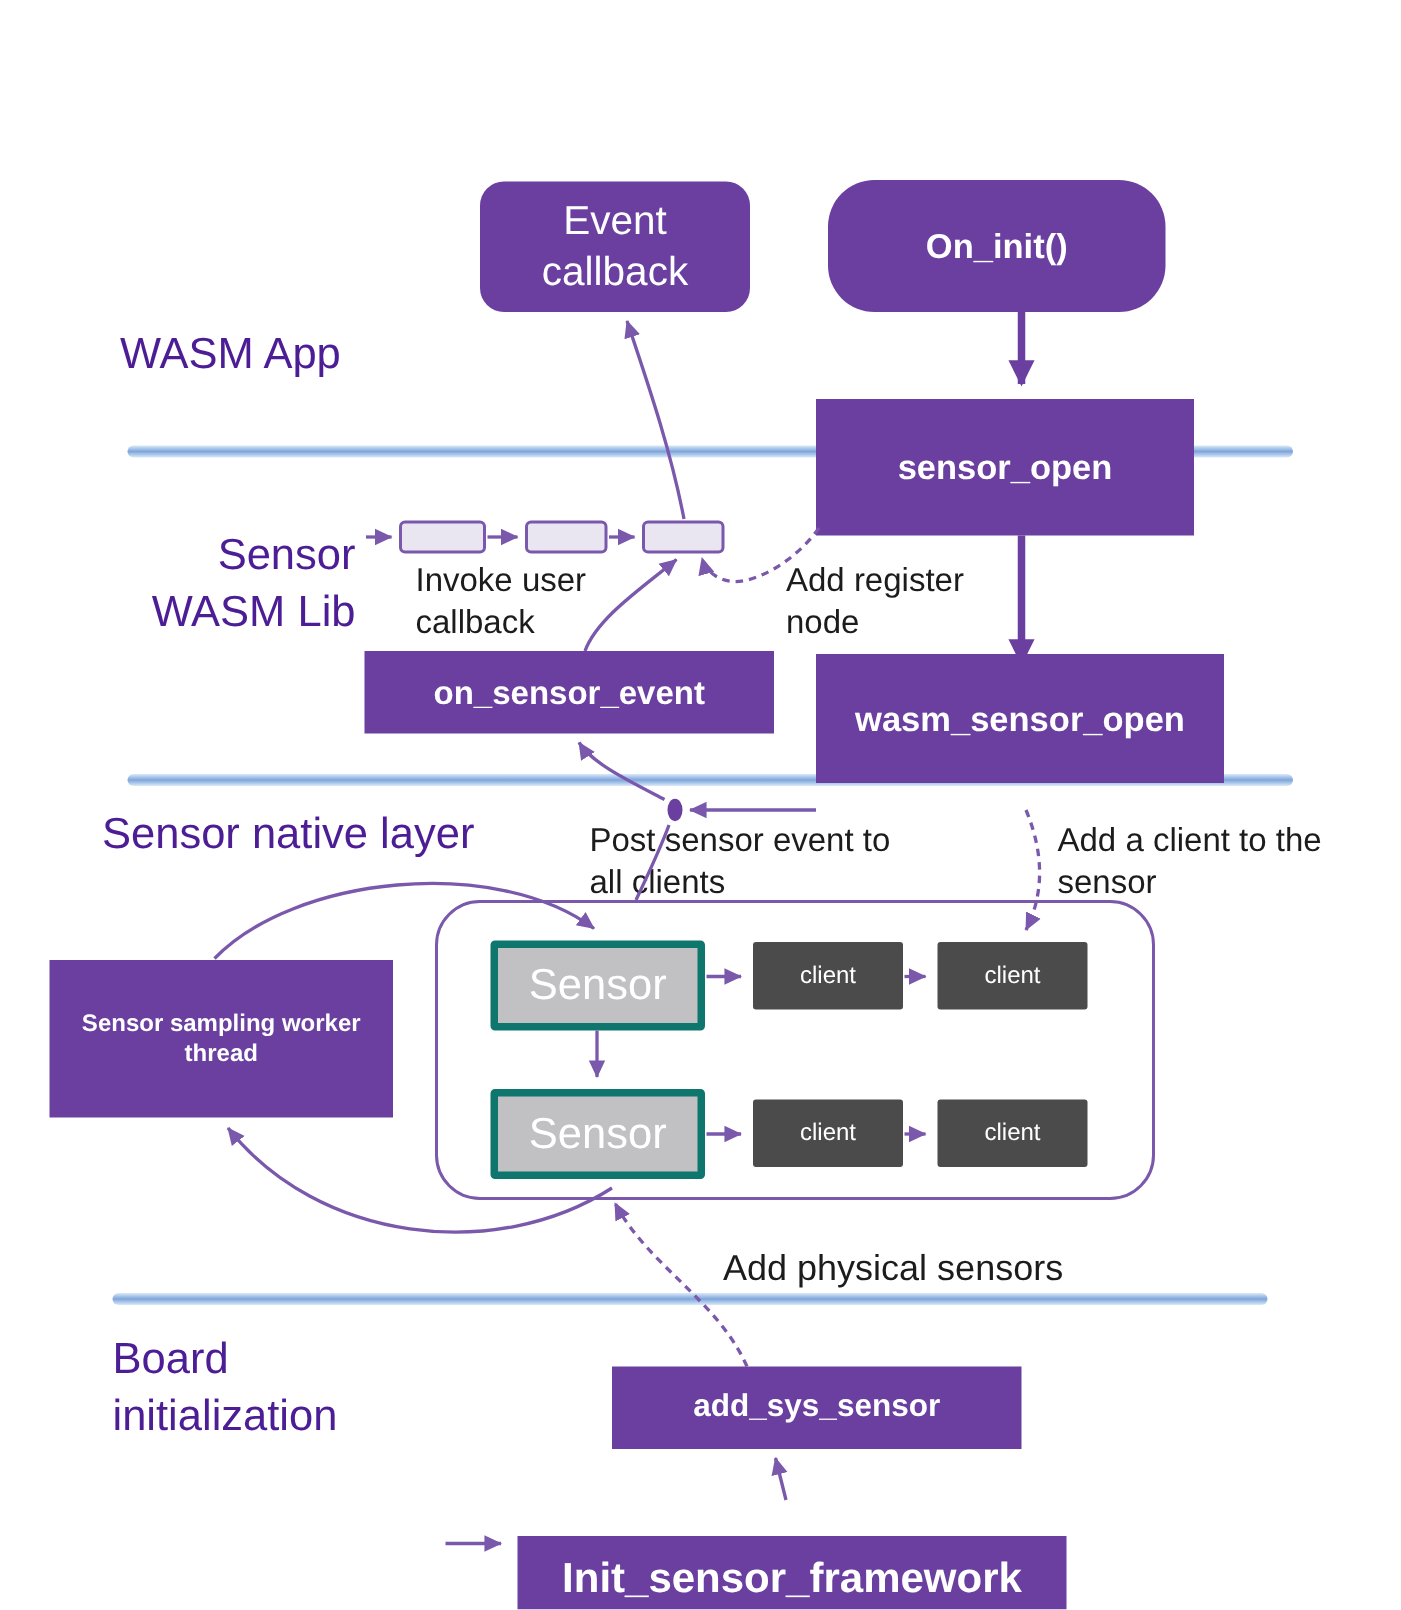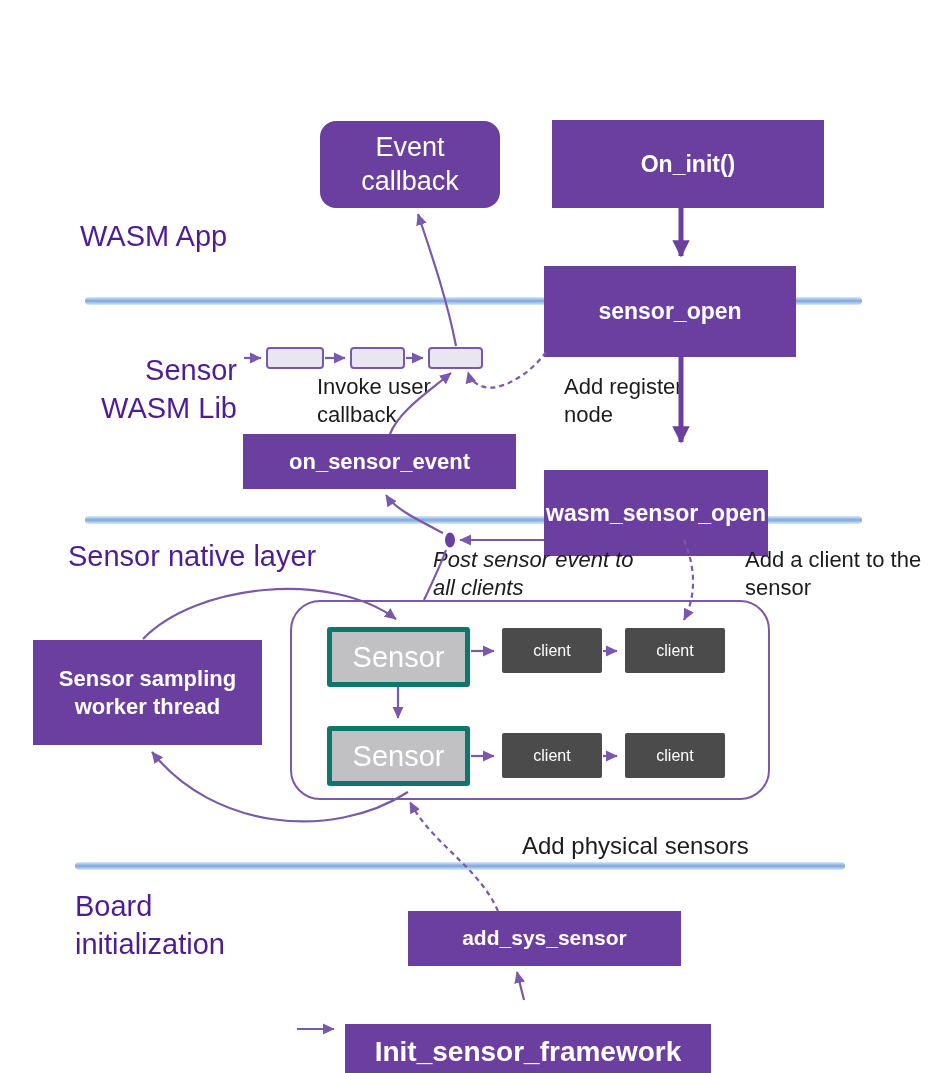--- a/index.html
+++ b/index.html
@@ -20,21 +20,21 @@
     border:2px solid #7a58ab; border-radius:30px; background:transparent; }
 
   .gray-box { position:absolute; background:#c1c0c2; border:5px solid #0f766e; color:#ffffff;
     font-size:29px; display:flex; align-items:center; justify-content:center; border-radius:3px; }
 
   .client-box { position:absolute; background:#4b4b4b; color:#ffffff; font-size:16px;
     display:flex; align-items:center; justify-content:center; border-radius:2px; }
 
   .chain-box { position:absolute; height:22px; background:#e9e6f2; border:2px solid #7a58ab; border-radius:4px; }
 
-  .note { position:absolute; font-size:22px; color:#1c1c1c; line-height:1.25;margin-left:40px; }
+  .note { position:absolute; font-size:22px; color:#1c1c1c; line-height:1.25; }
 
   svg.overlay { position:absolute; left:0; top:0; width:934px; height:1073px; pointer-events:none; }
   .thin  { stroke:#7a58ab; stroke-width:2.2; fill:none; }
   .thick { stroke:#6a3fa0; stroke-width:5;   fill:none; }
   .dashed { stroke-dasharray:5 4; }
 </style>
 </head>
 <body>
 
 <div class="canvas">
@@ -42,43 +42,43 @@
   <div class="divider" style="left:85px;top:297px;width:777px;"></div>
   <div class="divider" style="left:85px;top:516px;width:777px;"></div>
   <div class="divider" style="left:75px;top:862px;width:770px;"></div>
 
   <div class="layer-label" style="left:80px;top:218px;">WASM App</div>
   <div class="layer-label" style="left:82px;top:352px;width:155px;text-align:right;">Sensor WASM Lib</div>
   <div class="layer-label" style="left:68px;top:538px;">Sensor native layer</div>
   <div class="layer-label" style="left:75px;top:888px;width:210px;">Board initialization</div>
 
   <div class="pbox" style="left:320px;top:121px;width:180px;height:87px;border-radius:16px;font-size:27px;padding:0 22px;">Event callback</div>
-  <div class="pbox bold" style="left:552px;top:120px;width:272px;height:88px;font-size:23px;">On_init()</div>
+  <div class="pbox bold" style="left:552px;top:120px;width:225px;height:88px;font-size:23px;border-radius:31px;">On_init()</div>
   <div class="pbox bold" style="left:544px;top:266px;width:252px;height:91px;font-size:23px;">sensor_open</div>
   <div class="pbox bold" style="left:243px;top:434px;width:273px;height:55px;font-size:22px;">on_sensor_event</div>
-  <div class="pbox bold" style="left:544px;top:470px;width:224px;height:86px;font-size:23px;">wasm_sensor_open</div>
-  <div class="pbox bold" style="left:33px;top:640px;width:229px;height:105px;font-size:22px;padding:0 12px;">Sensor sampling worker thread</div>
+  <div class="pbox bold" style="left:544px;top:436px;width:272px;height:86px;font-size:23px;">wasm_sensor_open</div>
+  <div class="pbox bold" style="left:33px;top:640px;width:229px;height:105px;font-size:16px;padding:0 12px;">Sensor sampling worker thread</div>
   <div class="pbox bold" style="left:378px;top:911px;width:273px;height:55px;font-size:21px;margin-left:30px;">add_sys_sensor</div>
   <div class="pbox bold" style="left:345px;top:1000px;width:366px;height:54px;font-size:28px;margin-top:24px;">Init_sensor_framework</div>
 
   <div class="chain-box" style="left:266px;top:347px;width:58px;"></div>
   <div class="chain-box" style="left:350px;top:347px;width:55px;"></div>
   <div class="chain-box" style="left:428px;top:347px;width:55px;"></div>
 
   <div class="native-container"></div>
   <div class="gray-box" style="left:327px;top:627px;width:143px;height:60px;">Sensor</div>
   <div class="gray-box" style="left:327px;top:726px;width:143px;height:60px;">Sensor</div>
   <div class="client-box" style="left:502px;top:628px;width:100px;height:45px;">client</div>
   <div class="client-box" style="left:625px;top:628px;width:100px;height:45px;">client</div>
   <div class="client-box" style="left:502px;top:733px;width:100px;height:45px;">client</div>
   <div class="client-box" style="left:625px;top:733px;width:100px;height:45px;">client</div>
 
   <div class="note" style="left:277px;top:373px;width:150px;">Invoke user callback</div>
   <div class="note" style="left:524px;top:373px;width:150px;">Add register node</div>
-  <div class="note" style="left:393px;top:546px;width:210px;font-style:italic;">Post sensor event to all clients</div>
+  <div class="note" style="left:393px;top:546px;width:210px;">Post sensor event to all clients</div>
   <div class="note" style="left:705px;top:546px;width:215px;">Add a client to the sensor</div>
   <div class="note" style="left:482px;top:831px;font-size:24px;">Add physical sensors</div>
 
   <svg class="overlay" viewBox="0 0 934 1073">
     <defs>
       <marker id="arrThin" viewBox="0 0 10 10" refX="8.5" refY="5" markerWidth="13" markerHeight="13" orient="auto" markerUnits="userSpaceOnUse">
         <path d="M0,0.8 L9,5 L0,9.2 z" fill="#7a58ab"></path>
       </marker>
       <marker id="arrBig" viewBox="0 0 12 12" refX="10" refY="6" markerWidth="19" markerHeight="19" orient="auto" markerUnits="userSpaceOnUse">
         <path d="M0,0.5 L11,6 L0,11.5 z" fill="#6a3fa0"></path>

